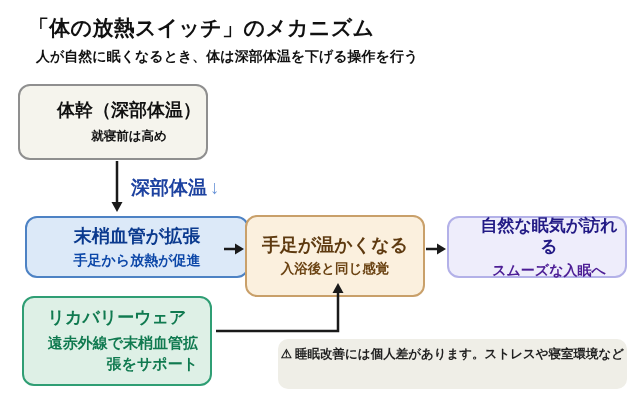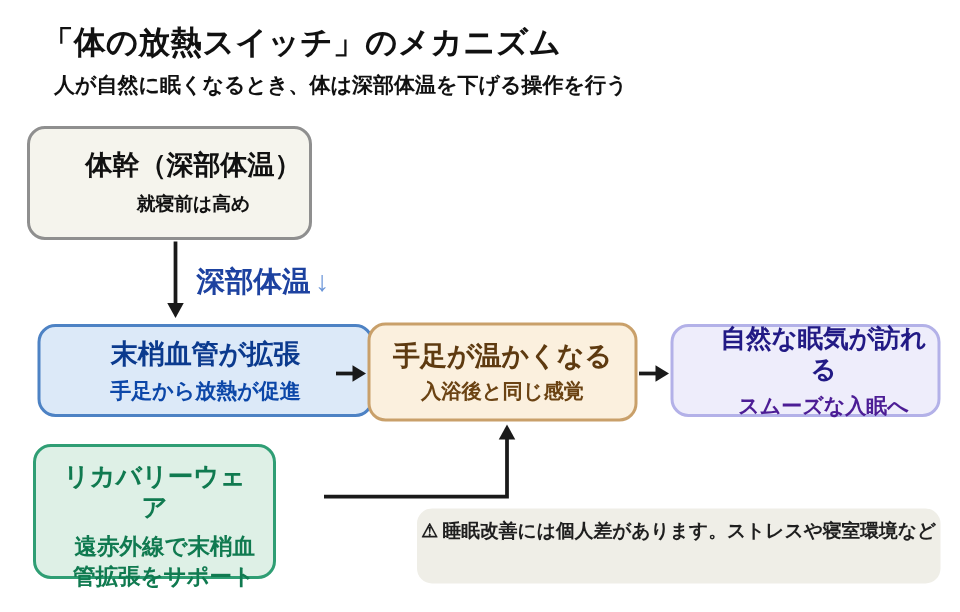--- a/index.html
+++ b/index.html
@@ -74,39 +74,39 @@
 
   .vessel-box {
     left: 25px; top: 216px; width: 224px; height: 62px;
     background: #dce9f8;
     border-color: #4d82c4;
     color: #0b3a8e;
   }
   .vessel-box .box-sub { color: #0c47a8; font-size: 14px; margin-top: 4px; }
 
   .warm-box {
-    left: 245px; top: 215px; width: 180px; height: 66px;
+    left: 245px; top: 215px; width: 180px; height: 82px;
     background: #fbf0de;
     border-color: #c9a06a;
     color: #5e3a10;
   }
   .warm-box .box-sub { color: #6b4313; font-size: 13.5px; margin-top: 4px; }
 
   .sleep-box {
     left: 447px; top: 216px; width: 180px; height: 62px;
     background: #eeedfb;
     border-color: #b3b1e8;
     color: #221a85;
     padding-left: 24px;
   }
   .sleep-box .box-title { font-size: 17px; }
   .sleep-box .box-sub { color: #4c1d95; font-size: 14px; margin-top: 4px; }
 
   .recovery-box {
-    left: 22px; top: 296px; width: 162px; height: 90px;
+    left: 22px; top: 296px; width: 190px; height: 90px;
     background: #def0e6;
     border-color: #2f9e74;
     color: #107a50;
     justify-content: flex-start;
     padding: 9px 12px;
     align-items: stretch;
     text-align: left;
   }
   .recovery-box .box-title { font-size: 17px; text-align: center; }
   .recovery-box .box-sub   { font-size: 15px; margin-top: 5px; line-height: 1.35; text-align: right; }

